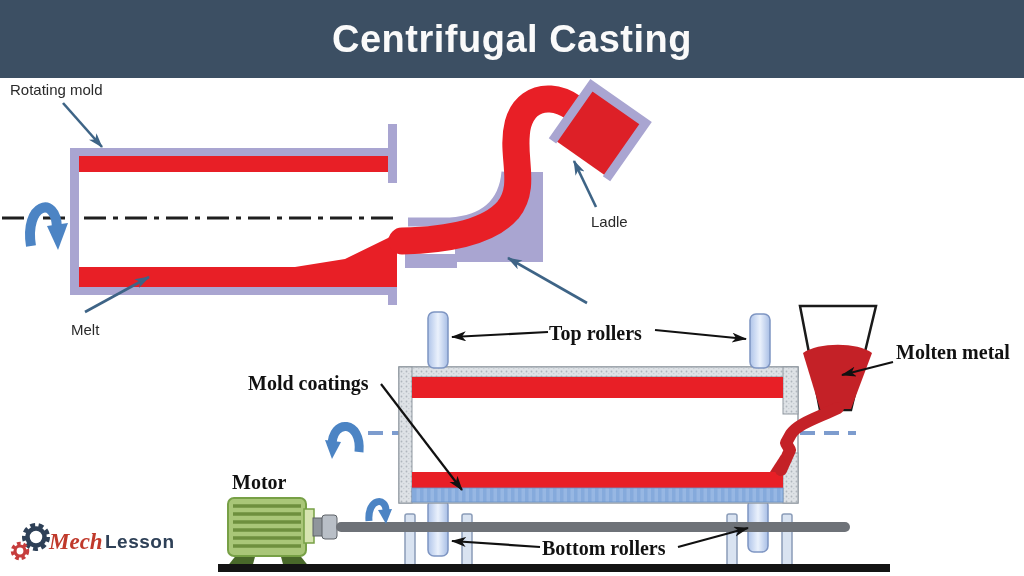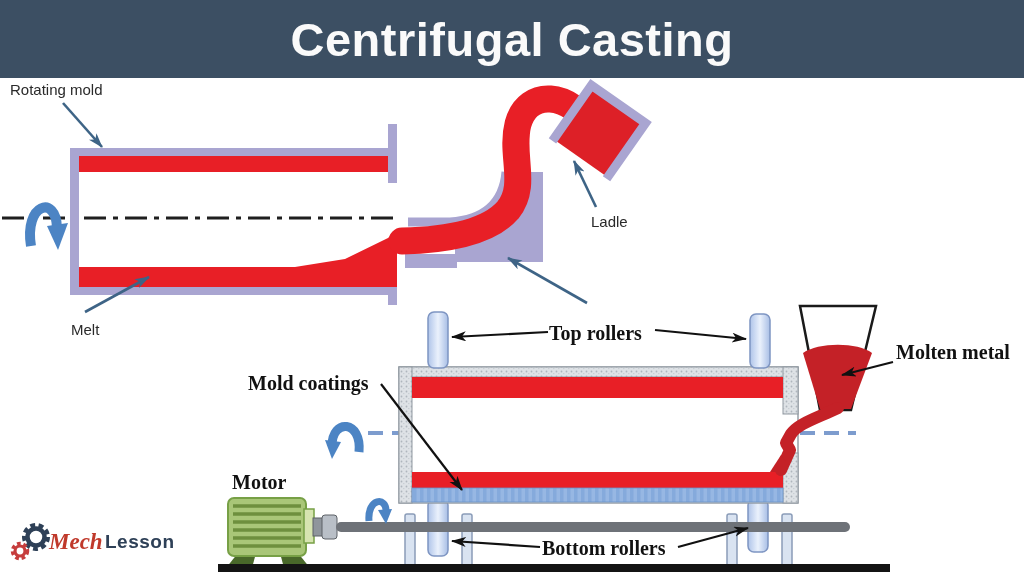--- a/index.html
+++ b/index.html
@@ -1,20 +1,20 @@
 <!DOCTYPE html>
 <html><head>
 <meta charset="utf-8">
 <style>
   html,body{margin:0;padding:0;background:#fff;}
   #stage{position:relative;width:1024px;height:576px;background:#ffffff;overflow:hidden;
          font-family:"Liberation Sans",sans-serif;}
   .header{position:absolute;left:0;top:0;width:1024px;height:78px;background:#3C4F63;
           display:flex;align-items:center;justify-content:center;}
-  .header h1{margin:0;color:#fafafa;font-size:47px;font-weight:bold;
+  .header h1{margin:0;color:#fafafa;font-size:38px;font-weight:bold;
              font-family:"Liberation Sans",sans-serif;letter-spacing:.5px;}
   svg{position:absolute;left:0;top:78px;display:block;}
   text{user-select:none;}
   .lblSans{font-family:"Liberation Sans",sans-serif;font-size:15px;fill:#2a2a2a;}
   .lblSerif{font-family:"Liberation Serif",serif;font-size:20px;font-weight:bold;fill:#111;}
   .logoMech{font-family:"Liberation Serif",serif;font-style:italic;font-weight:bold;
             font-size:23px;fill:#C0392B;}
   .logoLesson{font-family:"Liberation Sans",sans-serif;font-weight:bold;
               font-size:19px;fill:#2E4057;letter-spacing:.5px;}
 </style>

